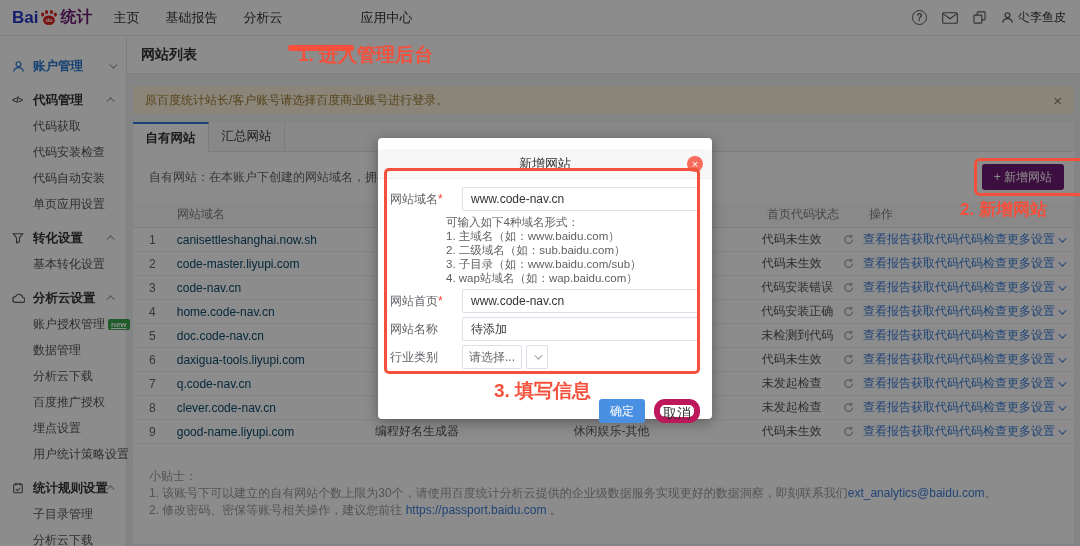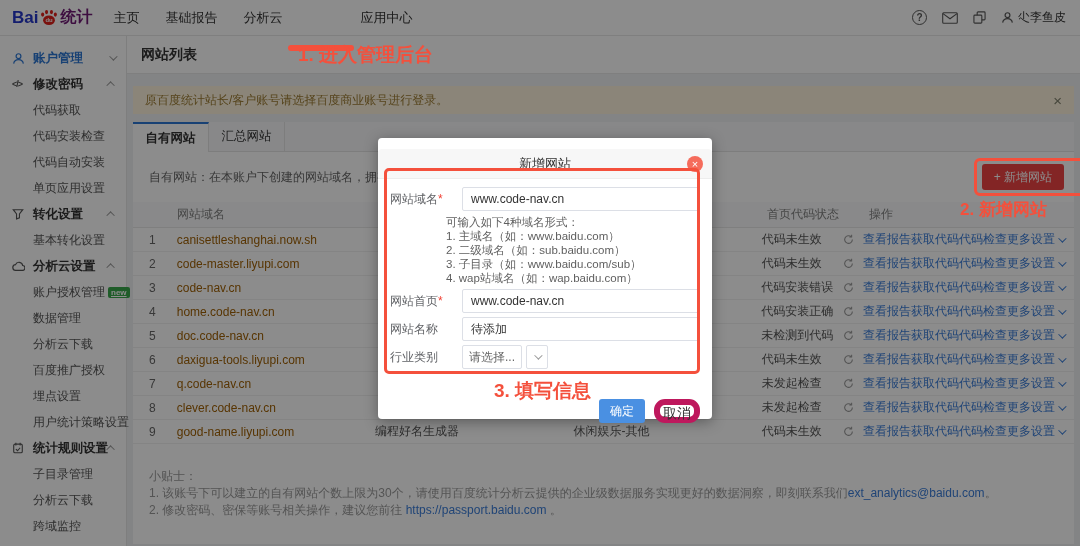--- a/index.html
+++ b/index.html
@@ -22,21 +22,21 @@
   .top-right { margin-left:auto; display:flex; align-items:center; gap:15px; margin-right:14px; color:#595959; }
   .tb-icon { display:flex; align-items:center; justify-content:center; cursor:pointer; }
   .help-circle { width:15px; height:15px; border:1.3px solid #595959; border-radius:50%;
                  font-size:10px; display:flex; align-items:center; justify-content:center; font-weight:bold; }
   .user-chip { display:flex; align-items:center; gap:4px; font-size:12px; color:#333; cursor:pointer; }
 
   
   .sidebar { position:absolute; left:0; top:36px; width:127px; height:510px; background:#fff;
              border-right:1px solid #e6e6e6; padding-top:9px; }
   .sb-group { height:26px; display:flex; align-items:center; padding:0 11px 0 12px;
-              font-size:12.5px; font-weight:bold; color:#333; cursor:pointer; white-space:nowrap; }
+              font-size:12.5px; font-weight:bold; color:#333; cursor:pointer; white-space:nowrap;margin-top:8px; }
   .sb-group .sb-icon { width:16px; margin-right:5px; display:flex; align-items:center; color:#555; flex-shrink:0; }
   .sb-group.active { color:#2d77d3; }
   .sb-group.active .sb-icon { color:#2d77d3; }
   .sb-group .chev { margin-left:auto; color:#999; flex-shrink:0; }
   .sb-child { height:26px; display:flex; align-items:center; padding-left:33px; font-size:12px;
               color:#555; cursor:pointer; white-space:nowrap; }
   .badge-new { margin-left:3px; background:#3aa84c; color:#fff; font-size:8px; padding:1px 3px;
                border-radius:2px; font-weight:bold;text-decoration:underline; }
   .chev { width:6px; height:6px; border-right:1.5px solid currentColor;
           border-bottom:1.5px solid currentColor; display:inline-block; }
@@ -51,30 +51,30 @@
             padding:0 12px; font-size:12px; color:#9c7b33; }
   .notice-close { margin-left:auto; color:#80806e; font-size:15px; cursor:pointer; line-height:1; }
   .card { margin:8px 6px 0; background:#fff; min-height:422px; }
   .tab-row { height:30px; background:#f7f8fa; border-bottom:1px solid #e4e4e4; display:flex; }
   .tab { width:76px; display:flex; align-items:center; justify-content:center; font-size:12.5px;
          color:#333; border-right:1px solid #e4e4e4; cursor:pointer; }
   .tab.active { background:#fff; border-top:2px solid #2d77d3; font-weight:bold; margin-bottom:-1px; }
   .toolbar { display:flex; align-items:center; padding:12px 10px 12px 16px; }
   .intro { font-size:12px; color:#666; }
   .add-wrap { margin-left:auto; position:relative; }
-  .btn-add { height:26px; background:#ef4444; color:#fff; border:none; border-radius:3px;
+  .btn-add { height:26px; background:#701a75; color:#fff; border:none; border-radius:3px;
              font-size:12px; padding:0 12px; cursor:pointer; }
 
   .table { font-size:12px; }
   .thead { display:flex; height:26px; align-items:center; background:#f9fafb; color:#828282;
            border-bottom:1px solid #e8e8e8; padding:0 10px 0 16px; }
   .trow { display:flex; height:24px; align-items:center; border-bottom:1px solid #f1f1f1;
           padding:0 10px 0 16px; }
   .c-num { width:28px; color:#666; }
-  .c-domain { width:200px; color:#a16207; cursor:pointer; white-space:nowrap; overflow:hidden; }
+  .c-domain { width:200px; color:#0c4a6e; cursor:pointer; white-space:nowrap; overflow:hidden; }
   .thead .c-domain { color:#828282; cursor:default; }
   .c-name { width:200px; color:#555; }
   .c-ind { width:190px; color:#555; }
   .c-status { width:72px; color:#555; white-space:nowrap; }
   .hdr-status { width:102px; }
   .c-refresh { width:30px; display:flex; justify-content:center; cursor:pointer; }
   .c-actions { flex:1; display:flex; justify-content:space-between; align-items:center; color:#3b7dd8; }
   .thead .c-actions { color:#828282; }
   .act { cursor:pointer; white-space:nowrap; display:flex; align-items:center; gap:3px; }
 
@@ -193,21 +193,21 @@
           <path d="M1.8 12.6c.4-3 2.6-4.4 5.2-4.4s4.8 1.4 5.2 4.4"></path>
         </svg>
       </span>
       <span>账户管理</span>
       <span class="chev down"></span>
     </div>
     <div class="sb-group">
       <span class="sb-icon">
         <span style="font-size:9px;font-weight:bold;letter-spacing:-1px">&lt;/&gt;</span>
       </span>
-      <span>修改密码</span>
+      <span>代码管理</span>
       <span class="chev up"></span>
     </div>
     <div class="sb-child">
       <span>代码获取</span>
     </div>
     <div class="sb-child">
       <span>代码安装检查</span>
     </div>
     <div class="sb-child">
       <span>代码自动安装</span>

